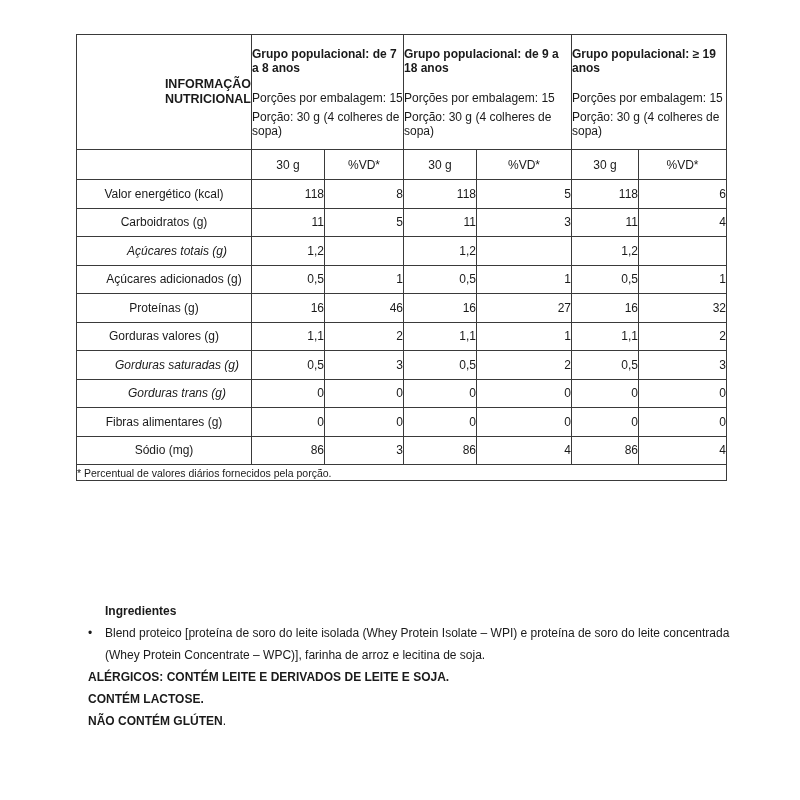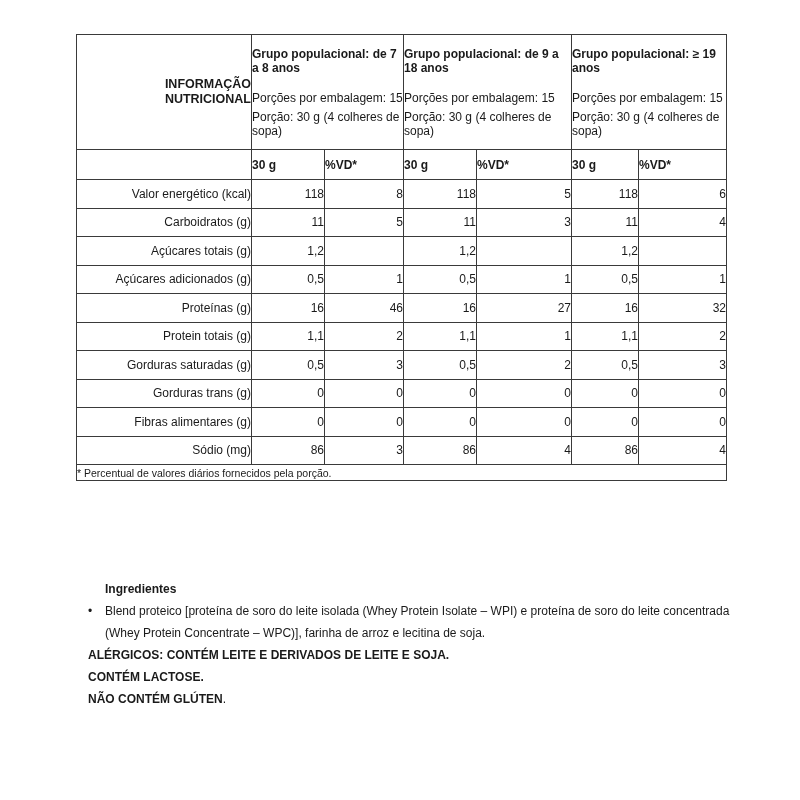--- a/index.html
+++ b/index.html
@@ -20,31 +20,31 @@
   col.c6 { width: 88px; }
 
   td.title-cell { text-align: right; font-weight: bold; font-size: 12.5px; line-height: 15px;
                   height: 114px; position: relative; border-bottom: none; }
   td.group-cell { vertical-align: top; padding: 6px 5px 4px 6px; line-height: 14px; font-size: 12px; }
   .g-title { font-weight: bold; display: block; }
   .g-por { display: block; margin-bottom: 5px; margin-top: 16px; }
   .g-porcao { display: block; }
 
   td.bar-cell { height: 29px; border-top: 5px solid #000; }
-  td.colhead { font-weight: bold; height: 29px; }
+  td.colhead { text-align: center; font-weight: normal; height: 29px; }
 
   tr.drow td { height: 27.5px; }
-  td.lbl { padding-left: 4px; text-align: right; margin-top: 16px; }
-  td.lbl.ind1 { padding-left: 26px; }
+  td.lbl { padding-left: 4px; text-align: center; margin-top: 16px; }
+  td.lbl.ind1 { padding-left: 26px; font-style: italic; }
   td.lbl.ind2 { padding-left: 20px; }
   td.num { text-align: right; }
 
   td.footnote { font-size: 10.5px; padding: 6px 5px; height: 15px; border-color: #555; }
 
-  .ingredients { position: absolute; left: 88px; top: 578px; width: 650px; font-size: 12px; line-height: 22px; }
+  .ingredients { position: absolute; left: 88px; top: 600px; width: 650px; font-size: 12px; line-height: 22px; }
   .ing-title { font-weight: bold; padding-left: 17px; }
   .ing-item { position: relative; padding-left: 17px; }
   .ing-bullet { position: absolute; left: 0; top: 0; }
   .allergen { font-weight: bold; }
   .gluten-dot { font-weight: normal; }
 </style>
 </head>
 <body>
 
 <table class="nut">
@@ -128,21 +128,21 @@
       <tr class="drow">
         <td class="lbl">Proteínas (g)</td>
         <td class="num">16</td>
         <td class="num">46</td>
         <td class="num">16</td>
         <td class="num">27</td>
         <td class="num">16</td>
         <td class="num">32</td>
       </tr>
       <tr class="drow">
-        <td class="lbl">Protein totais (g)</td>
+        <td class="lbl">Gorduras valores (g)</td>
         <td class="num">1,1</td>
         <td class="num">2</td>
         <td class="num">1,1</td>
         <td class="num">1</td>
         <td class="num">1,1</td>
         <td class="num">2</td>
       </tr>
       <tr class="drow">
         <td class="lbl ind1">Gorduras saturadas (g)</td>
         <td class="num">0,5</td>

